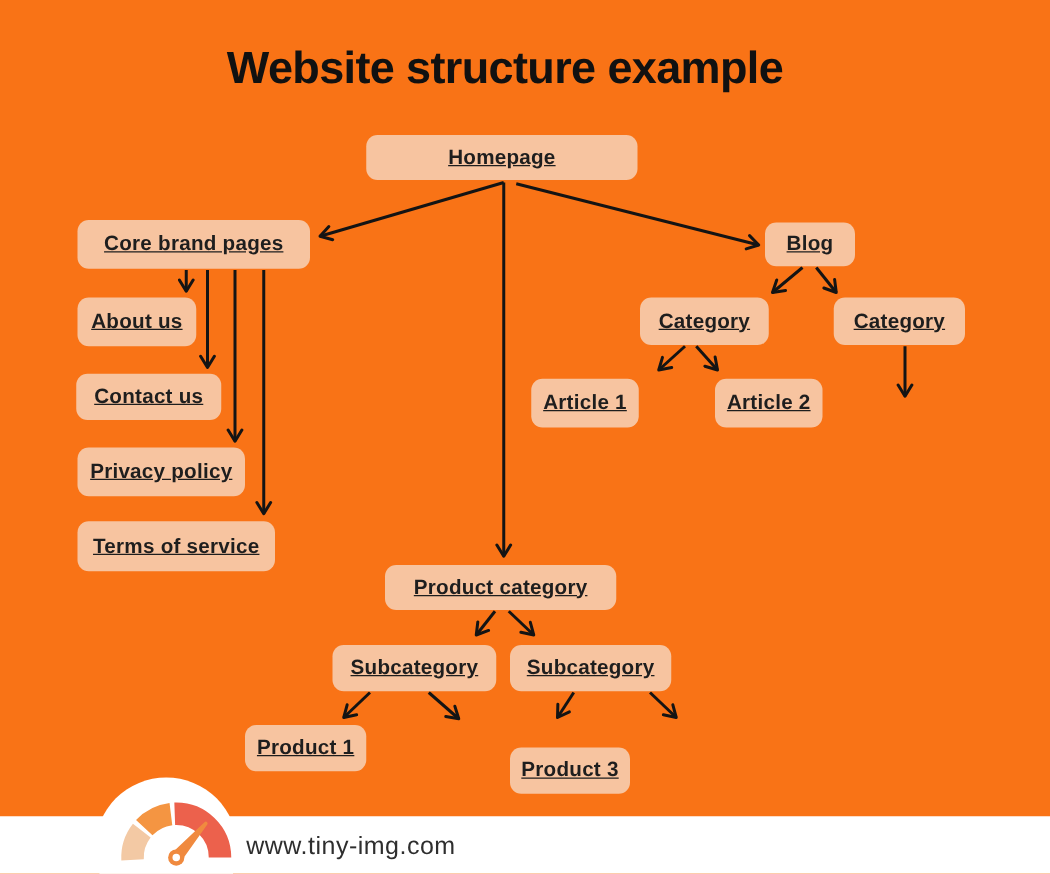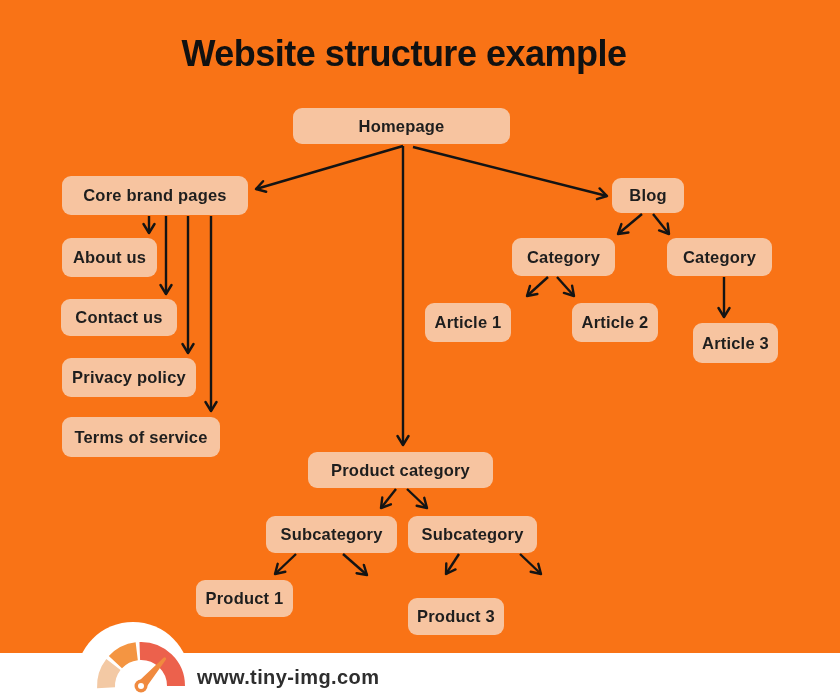--- a/index.html
+++ b/index.html
@@ -24,20 +24,21 @@
     background:#f7c4a0;
     border-radius:9px;
     display:flex;
     align-items:center;
     justify-content:center;
     font-size:16.5px;
     font-weight:600;
     letter-spacing:0.2px;
     color:#1e1e1e;
     white-space:nowrap;
+    text-decoration:underline;
   }
   #arrows{
     position:absolute;
     left:0;top:0;width:840px;height:699px;
     pointer-events:none;
   }
   #arrows line{
     stroke:#141414;
     stroke-width:2.4;
     fill:none;
@@ -57,21 +58,21 @@
   }
   .gauge-svg{
     position:absolute;
     left:91px;top:636px;
     width:100px;height:60px;
   }
   .footer-url{
     position:absolute;
     left:197px;top:666px;
     font-size:20px;
-    font-weight:700;
+    font-weight:400;
     letter-spacing:0.4px;
     color:#2e2e2e;
     line-height:22px;
     text-align:right;
   }
 </style>
 </head>
 <body>
 
 <div id="stage">
@@ -108,21 +109,20 @@
   <div class="node" style="left:62px;top:176px;width:186px;height:39px">Core brand pages</div>
   <div class="node" style="left:62px;top:238px;width:95px;height:39px">About us</div>
   <div class="node" style="left:62px;top:358px;width:134px;height:39px">Privacy policy</div>
   <div class="node" style="left:61px;top:299px;width:116px;height:37px">Contact us</div>
   <div class="node" style="left:62px;top:417px;width:158px;height:40px">Terms of service</div>
   <div class="node" style="left:612px;top:178px;width:72px;height:35px">Blog</div>
   <div class="node" style="left:512px;top:238px;width:103px;height:38px">Category</div>
   <div class="node" style="left:667px;top:238px;width:105px;height:38px">Category</div>
   <div class="node" style="left:425px;top:303px;width:86px;height:39px">Article 1</div>
   <div class="node" style="left:572px;top:303px;width:86px;height:39px">Article 2</div>
-  <div class="node" style="left:693px;top:323px;width:85px;height:40px">Article 3</div>
   <div class="node" style="left:308px;top:452px;width:185px;height:36px">Product category</div>
   <div class="node" style="left:266px;top:516px;width:131px;height:37px">Subcategory</div>
   <div class="node" style="left:408px;top:516px;width:129px;height:37px">Subcategory</div>
   <div class="node" style="left:196px;top:580px;width:97px;height:37px">Product 1</div>
   <div class="node" style="left:408px;top:598px;width:96px;height:37px">Product 3</div>
 
   <div class="footer-band"></div>
   <div class="logo-circle"></div>
   <svg class="gauge-svg" viewBox="-50 -50 100 60">
     <path d="M -34.95 1.83 A 35 35 0 0 1 -27.58 -21.55" fill="none" stroke="#f3c9a4" stroke-width="18"></path>

